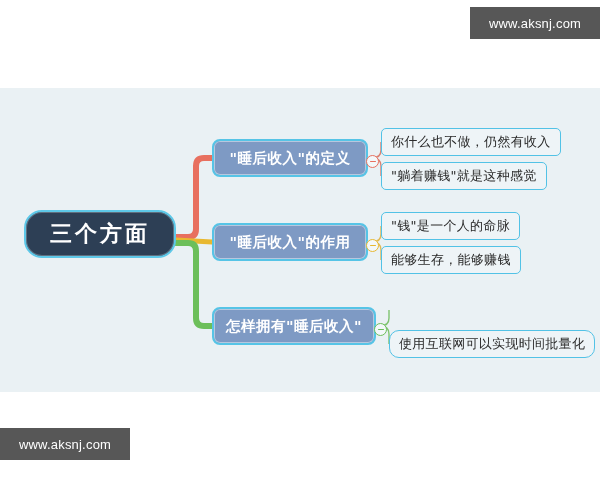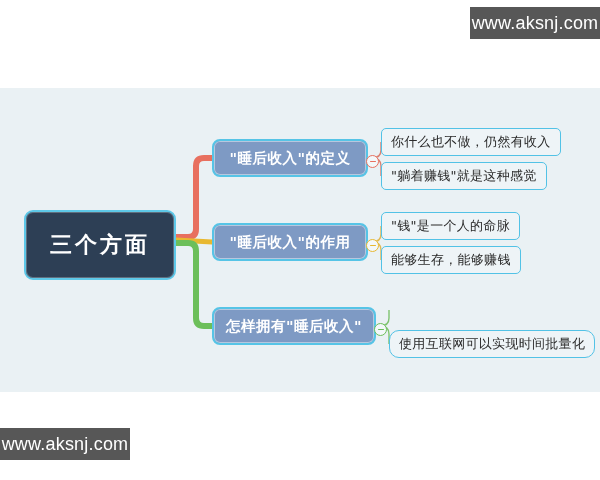--- a/index.html
+++ b/index.html
@@ -14,21 +14,21 @@
     overflow: hidden;
     font-family: "DejaVu Sans", "Liberation Sans", sans-serif;
   }
 
   
   .watermark {
     position: absolute;
     background: #575757;
     color: #ffffff;
     font-family: "Liberation Sans", sans-serif;
-    font-size: 18px;
+    font-size: 13px;
     letter-spacing: 0.2px;
     display: flex;
     align-items: center;
     justify-content: center;
   }
   #wm-top {
     right: 0px;
     top: 7px;
     width: 130px;
     height: 32px;
@@ -65,24 +65,24 @@
     align-items: center;
     justify-content: center;
     white-space: nowrap;
   }
 
   
   #root-node {
     left: 24px;
     top: 122px;
     width: 152px;
-    height: 70px;
+    height: 48px;
     background: #2d3f55;
     border: 2px solid #5ec8e8;
-    border-radius: 9px;
+    border-radius: 18px;
     color: #ffffff;
     font-size: 22px;
     font-weight: bold;
     letter-spacing: 3px;
     box-shadow: 0 0 0 1px rgba(255,255,255,0.25) inset;
   }
 
   
   .branch {
     width: 156px;

